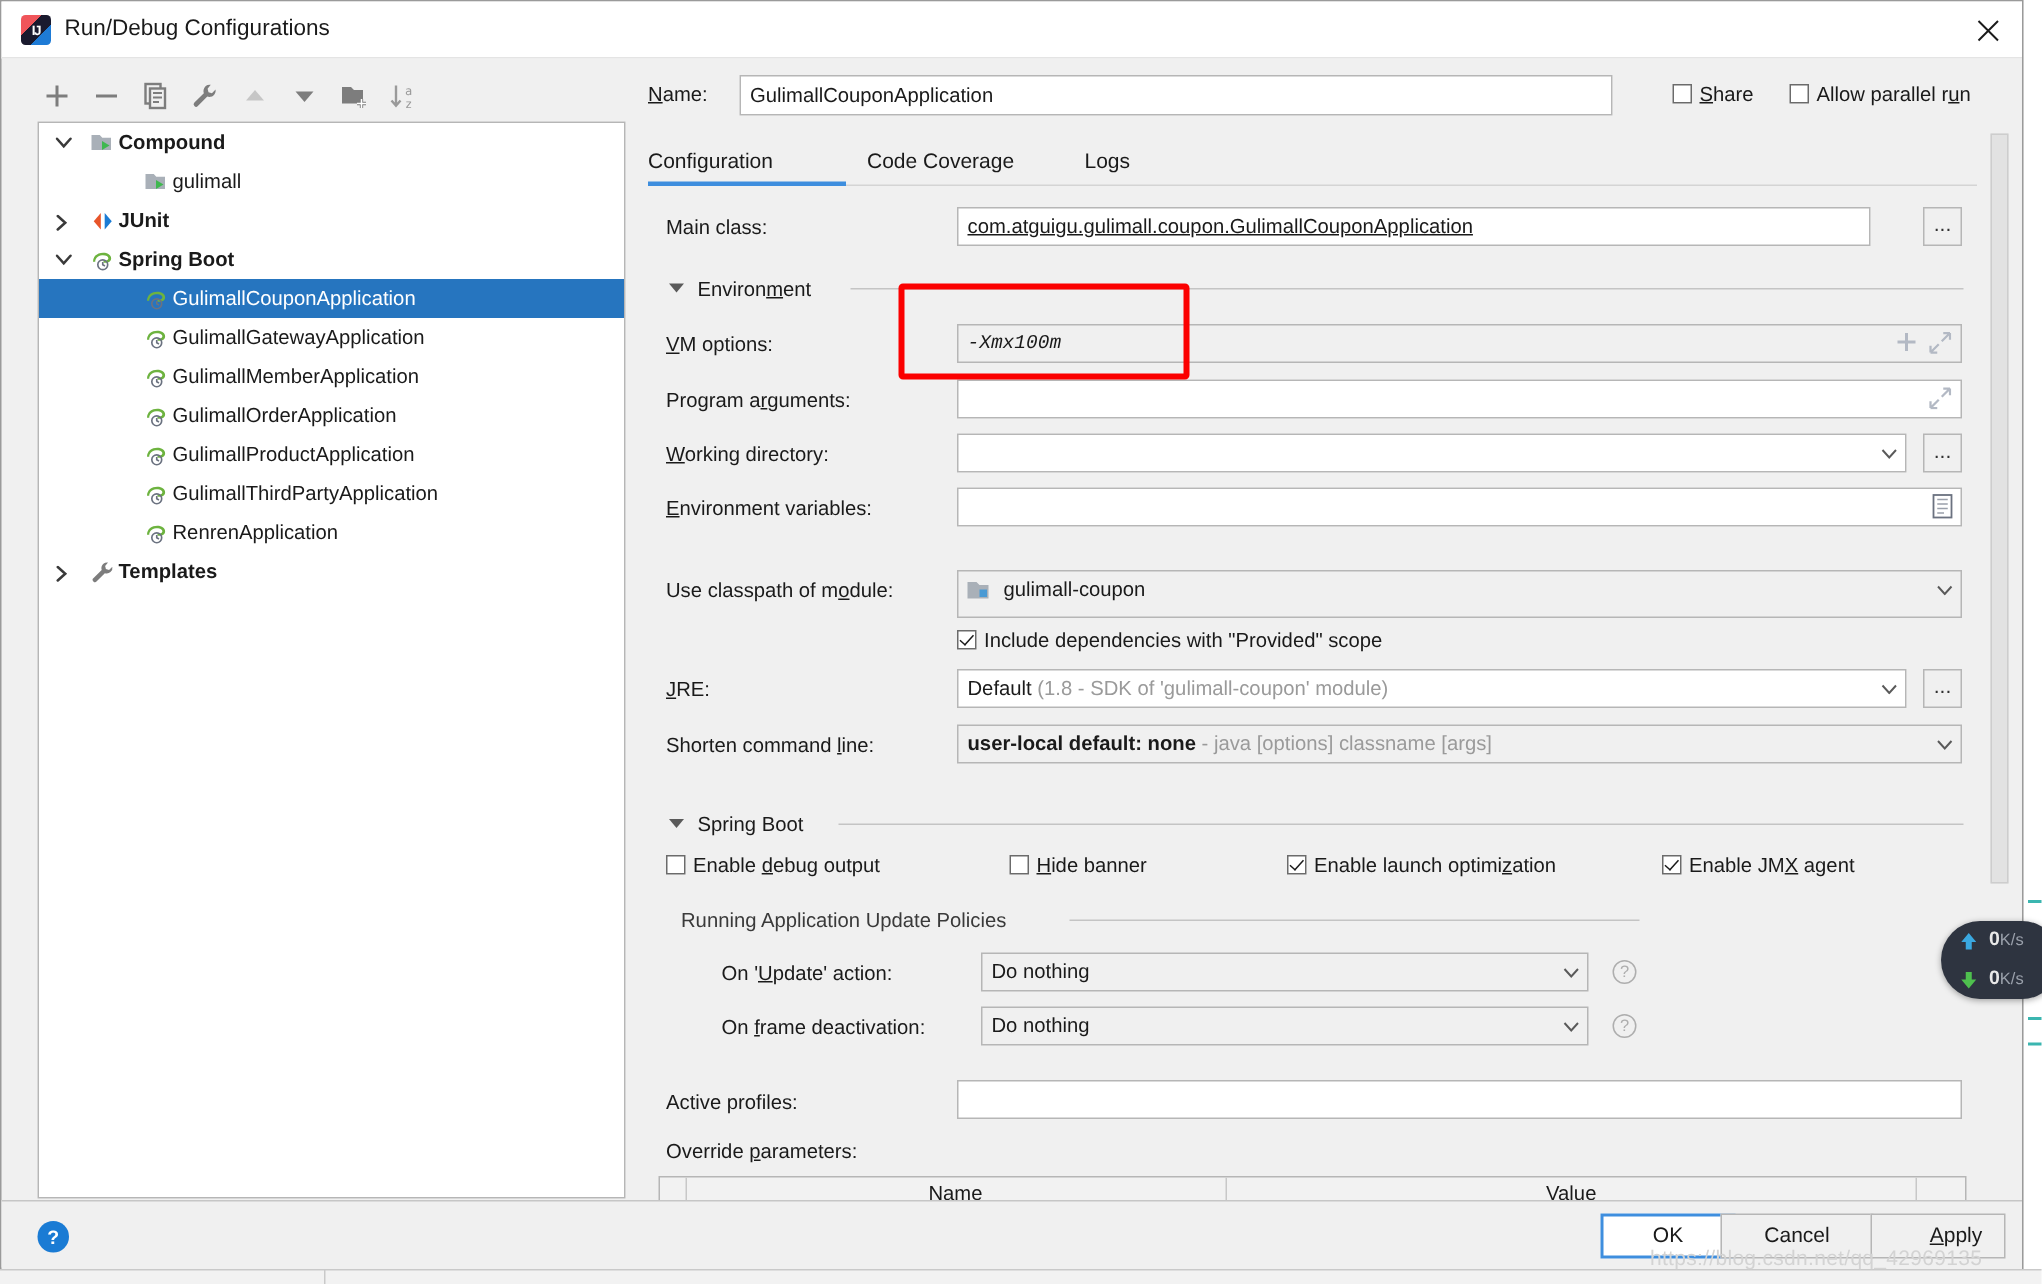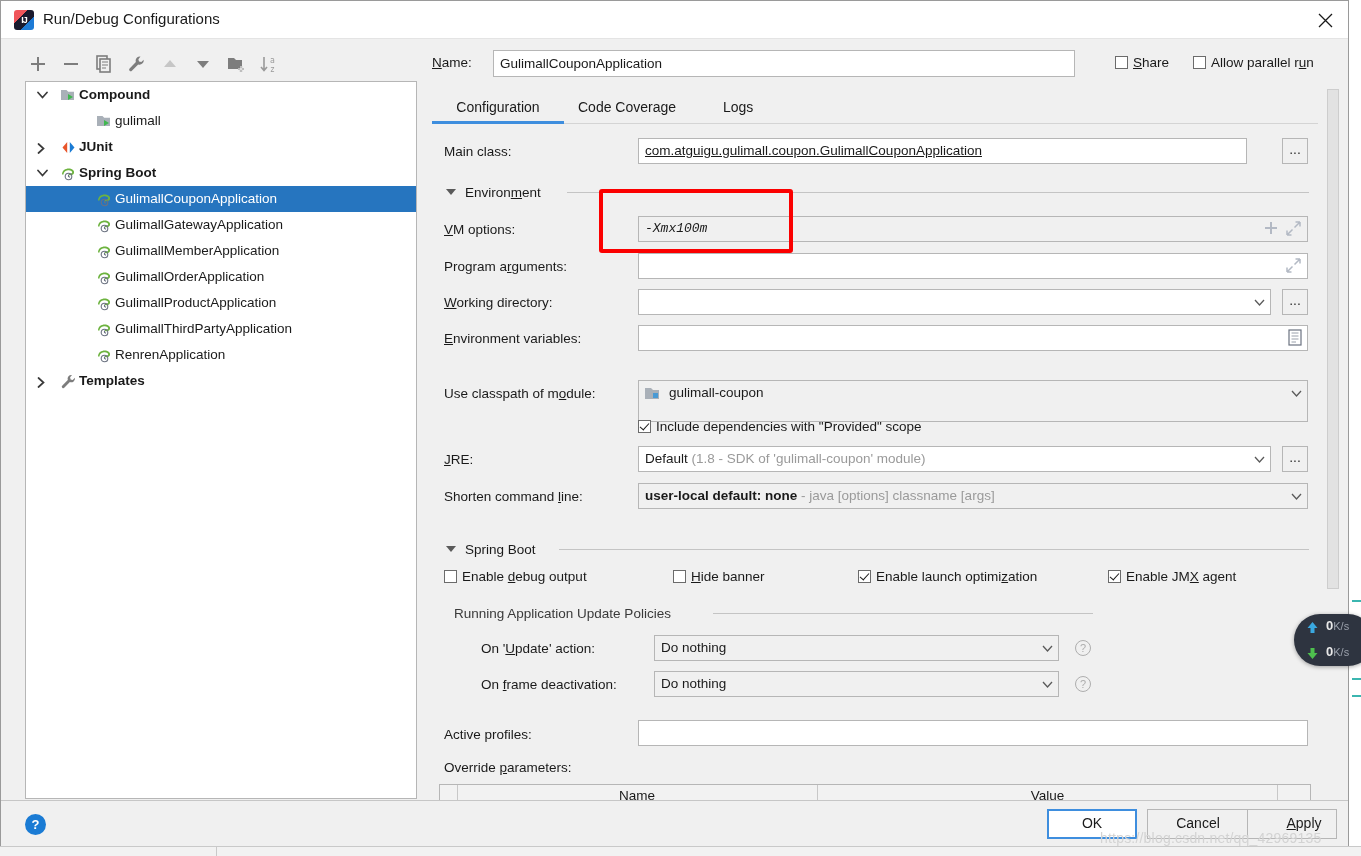--- a/index.html
+++ b/index.html
@@ -223,21 +223,21 @@
     font-size: 13px; font-weight: bold; text-align: center; line-height: 21px;
     cursor: pointer;
   }
   .dlg-btn {
     position: absolute; top: 808px; height: 30px;
     border: 1px solid #b6b6b6; background: #f0f0f0;
     font-size: 14px; text-align: center; line-height: 27px;
     cursor: pointer; color: #1a1a1a;
   }
   .dlg-btn.default {
-    border: 2px solid #3e8ede; background: #ffffff; line-height: 25px;
+    border: 2px solid #3e8ede; background: #ffffff; line-height: 25px; margin-left: 20px;
   }
   .dlg-btn u { text-decoration: underline; }
 
   
   #red-box {
     position: absolute; left: 598px; top: 188px; width: 194px; height: 64px;
     border: 4px solid #fb0000; border-radius: 3px; pointer-events: none;
   }
 
   
@@ -464,21 +464,21 @@
   <input id="name-input" readonly="" value="GulimallCouponApplication" style="">
 
   <div class="top-check" style="left:1114px;">
     <span class="cbx"></span><span><u>S</u>hare</span>
   </div>
   <div class="top-check" style="left:1192px;">
     <span class="cbx"></span><span>Allow parallel r<u>u</u>n</span>
   </div>
 
   <div id="tabs">
-    <div class="tab active" style="left:0;width:132px;text-align:center;">Configuration</div>
+    <div class="tab active" style="left:0;width:132px;">Configuration</div>
     <div class="tab" style="left:146px;">Code Coverage</div>
     <div class="tab" style="left:291px;text-align:right;">Logs</div>
   </div>
 
   <div class="f-label" style="left:443px;top:143px;">Main class:</div>
   <div class="f-input" style="left:637px;top:137px;width:609px;height:26px;text-decoration:underline;">com.atguigu.gulimall.coupon.GulimallCouponApplication</div>
   <div class="btn-ellipsis" style="left:1281px;top:137px;">...</div>
 
   <div class="tri" style="left:445px;top:188px;"></div>
   <div class="coll-title" style="left:464px;top:184px;">Environ<u>m</u>ent</div>
@@ -517,21 +517,21 @@
   <div class="f-label" style="left:443px;top:330px;"><u>E</u>nvironment variables:</div>
   <div class="f-input" style="left:637px;top:324px;width:670px;height:26px;"></div>
   <div style="position:absolute;left:1287px;top:328px;">
     <svg width="14" height="17" viewBox="0 0 14 17">
       <rect x="1" y="1" width="12" height="15" fill="none" stroke="#6b7280" stroke-width="1.2"></rect>
       <path d="M3.5 4 H10.5 M3.5 7 H10.5 M3.5 10 H10.5 M3.5 13 H8" stroke="#9aa0ab" stroke-width="1"></path>
     </svg>
   </div>
 
   <div class="f-label" style="left:443px;top:385px;">Use classpath of m<u>o</u>dule:</div>
-  <div class="f-input grey" style="left:637px;top:379px;width:670px;height:42px;padding-left:30px;">gulimall-coupon</div>
+  <div class="f-input grey" style="left:637px;top:379px;width:670px;height:32px;padding-left:30px;">gulimall-coupon</div>
   <svg style="position:absolute;left:643px;top:384px;" width="16" height="16" viewBox="0 0 16 16">
     <path d="M1 3 H7 L9 5 H15 V14 H1 Z" fill="#a9b0b8"></path>
     <rect x="9" y="8" width="5" height="5" fill="#4a9ad4"></rect>
   </svg>
   <svg class="combo-arrow" style="left:1290px;top:389px;" viewBox="0 0 11 7">
     <path d="M1 1 L5.5 6 L10 1" stroke="#5a5a5a" stroke-width="1.3" fill="none"></path>
   </svg>
 
   <div class="sb-check" style="left:637px;top:418px;">
     <span class="cbx checked"></span><span>Include dependencies with "Provided" scope</span>

